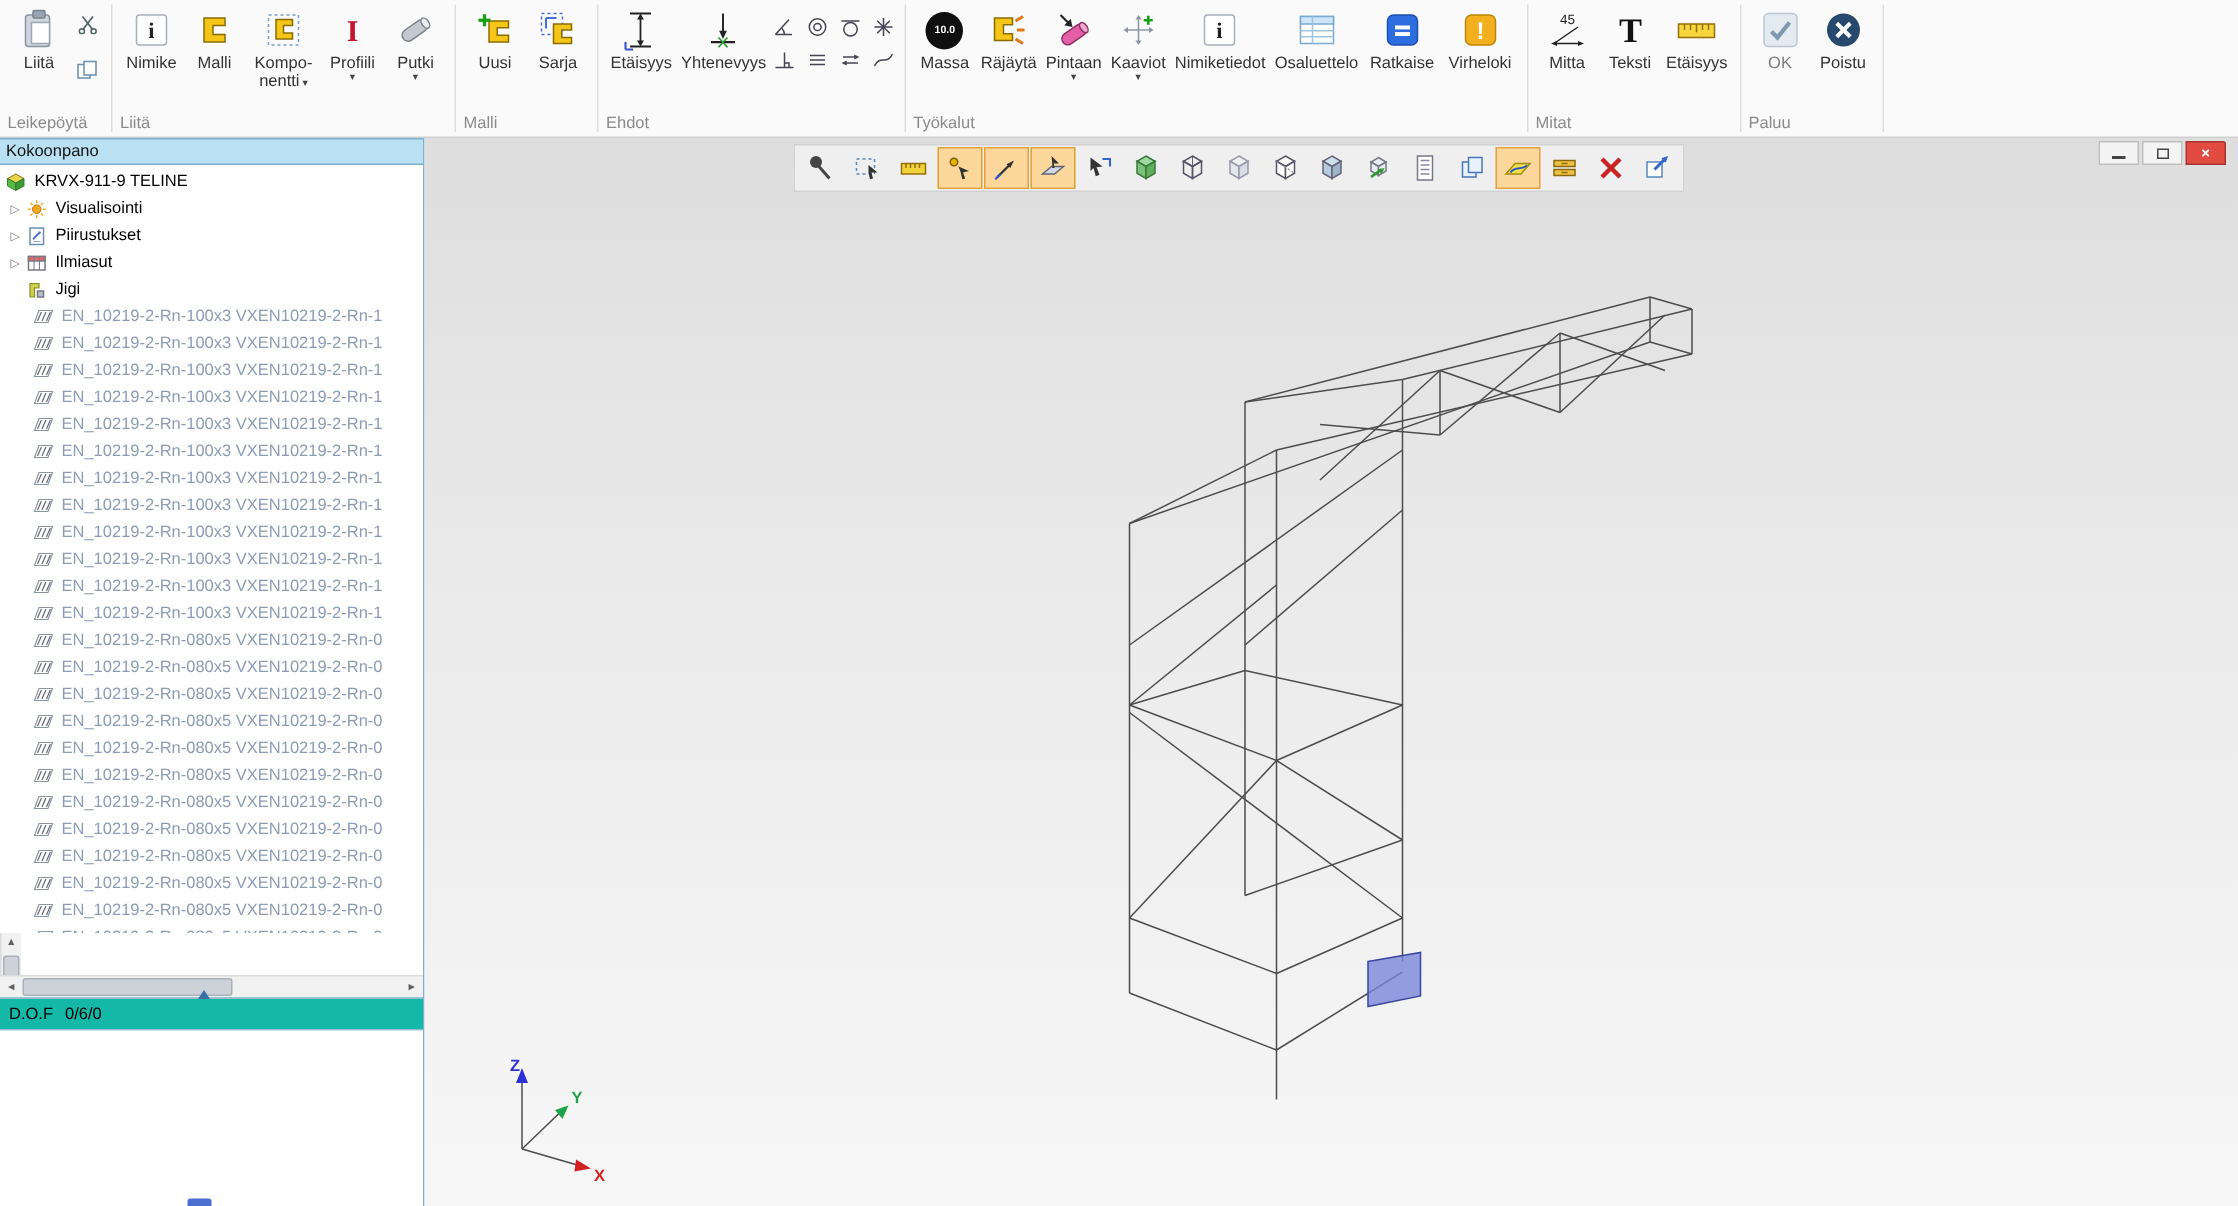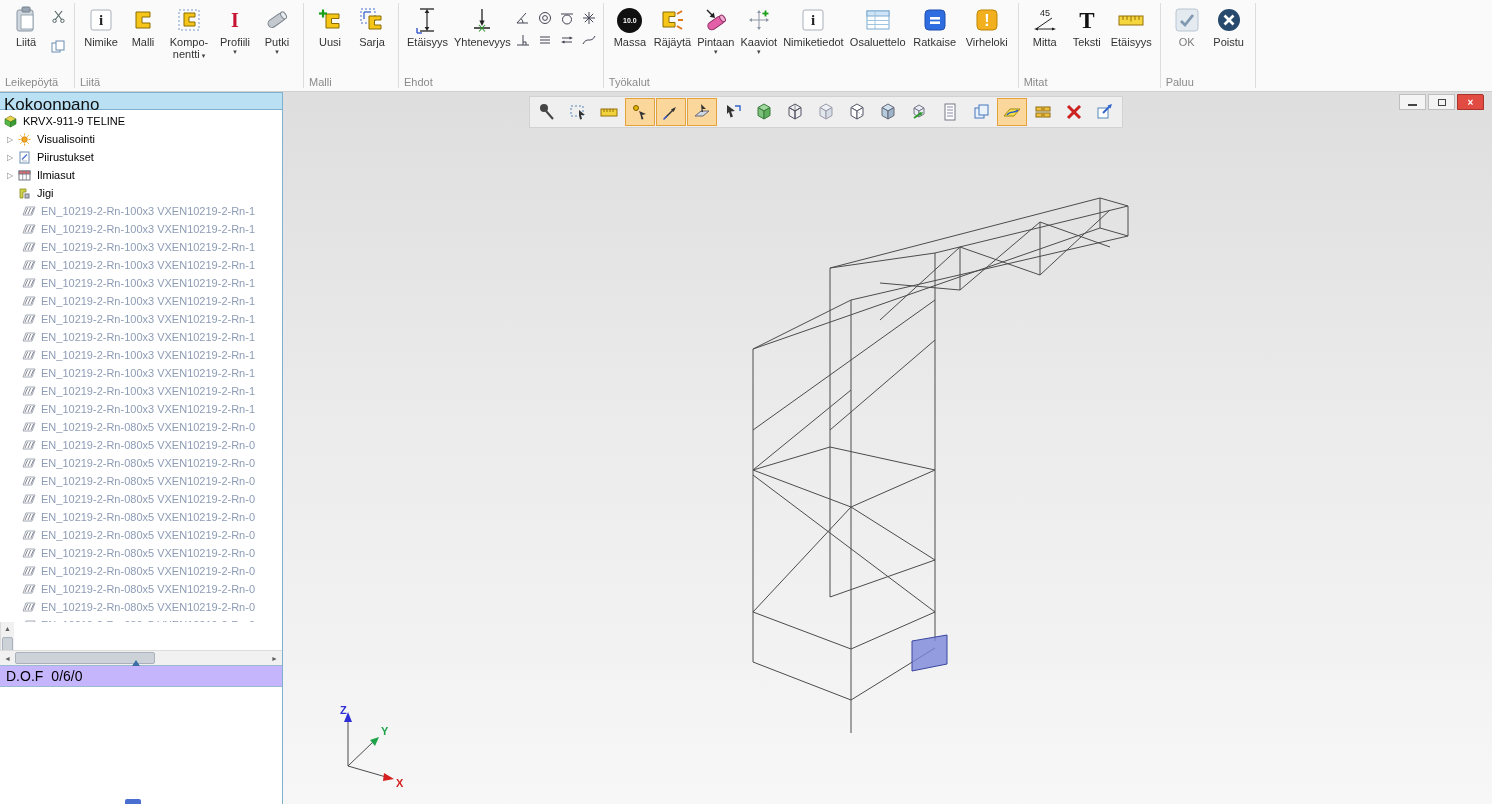--- a/index.html
+++ b/index.html
@@ -17,40 +17,40 @@
   .rgroup-label{font-size:11px;color:#8a8a8a;padding:2px 0 3px;white-space:nowrap;}
   .rsep{width:1px;background:#ddd;margin:3px 0;}
   .rside{display:flex;flex-direction:column;justify-content:space-between;height:56px;padding:4px 2px;}
   .smallbtn{width:18px;height:18px;display:flex;align-items:center;justify-content:center;}
   .massa-circle{width:25px;height:25px;border-radius:50%;background:#101010;color:#fff;font-size:7px;font-weight:bold;display:flex;align-items:center;justify-content:center;}
   .cgrid{display:flex;flex-direction:column;gap:4px;padding-top:6px;}
   .crow{display:flex;gap:4px;}
   .cbtn{width:18px;height:18px;display:flex;align-items:center;justify-content:center;}
   
   .sidebar{position:absolute;top:92px;left:0;width:283px;bottom:0;background:#fff;border-right:1px solid #7fb0cf;display:flex;flex-direction:column;}
-  .panel-header{height:18px;background:#b9e0f3;border-top:1px solid #7fb0cf;border-bottom:1px solid #7fb0cf;font-size:17px;color:#111;padding:2px 0 0 4px;}
+  .panel-header{height:18px;background:#b9e0f3;border-top:1px solid #7fb0cf;border-bottom:1px solid #7fb0cf;font-size:11px;color:#111;padding:2px 0 0 4px;}
   .tree-wrap{height:540px;display:flex;background:#fff;overflow:hidden;flex-direction:column;}
   .tree{flex:1;overflow:hidden;padding-top:2px;}
   .tree-row{height:18px;display:flex;align-items:center;white-space:nowrap;overflow:hidden;font-size:11px;color:#000;}
   .tree-row.root{padding-left:4px;}
   .tree-row.node{padding-left:7px;}
   .tree-row.profile{padding-left:22px;color:#8d9cb5;}
   .expander{width:11px;font-size:8px;color:#808080;flex:0 0 11px;}
   .spacer{width:11px;flex:0 0 11px;}
   .ticon{width:16px;flex:0 0 16px;display:flex;align-items:center;}
   .tlabel{margin-left:3px;overflow:hidden;}
   .vscroll{width:14px;background:#f1f1f1;border-left:1px solid #dcdcdc;display:flex;flex-direction:column;}
   .varrow{height:14px;font-size:7px;color:#606060;text-align:center;line-height:14px;}
   .vtrack{flex:1;position:relative;}
   .vthumb{position:absolute;top:1px;left:1px;right:1px;height:410px;background:#cdd2d8;border:1px solid #a9b2bc;border-radius:2px;}
   .hscroll{height:15px;background:#f1f1f1;border-top:1px solid #dcdcdc;display:flex;align-items:center;}
   .harrow{width:15px;text-align:center;font-size:7px;color:#606060;}
   .htrack{flex:1;position:relative;height:100%;}
   .hthumb{position:absolute;left:0;top:1px;bottom:1px;width:140px;background:#cdd2d8;border:1px solid #a9b2bc;border-radius:2px;}
-  .statusbar{height:22px;border-top:1px solid #9bbad0;border-bottom:1px solid #9bbad0;background:#c4b5fd;display:flex;align-items:center;font-size:14px;padding-left:6px;position:relative;}
+  .statusbar{height:22px;border-top:1px solid #9bbad0;border-bottom:1px solid #9bbad0;background:#14b8a6;display:flex;align-items:center;font-size:11px;padding-left:6px;position:relative;}
   .statusbar .val{margin-left:8px;}
   .split-marker{position:absolute;top:-6px;left:132px;width:0;height:0;border-left:4px solid transparent;border-right:4px solid transparent;border-bottom:6px solid #3a6ea5;}
   .bottom-pane{flex:1;background:#fff;position:relative;}
   .bottom-marker{position:absolute;bottom:0;left:125px;width:16px;height:5px;background:#4a6fd0;border-radius:2px 2px 0 0;}
   
   .canvas{position:absolute;top:92px;left:283px;right:0;bottom:0;background:linear-gradient(180deg,#dedede 0%,#ebebeb 45%,#f7f7f7 100%);overflow:hidden;}
   .canvas-toolbar{position:absolute;left:246px;top:4px;display:flex;gap:1px;background:#efefef;border:1px solid #d2d2d2;padding:1px 2px;}
   .tbtn{width:30px;height:28px;display:flex;align-items:center;justify-content:center;border:1px solid transparent;}
   .tbtn.active{background:#fbd79b;border:1px solid #e3a23c;}
   .win-controls{position:absolute;right:8px;top:2px;display:flex;gap:2px;}

